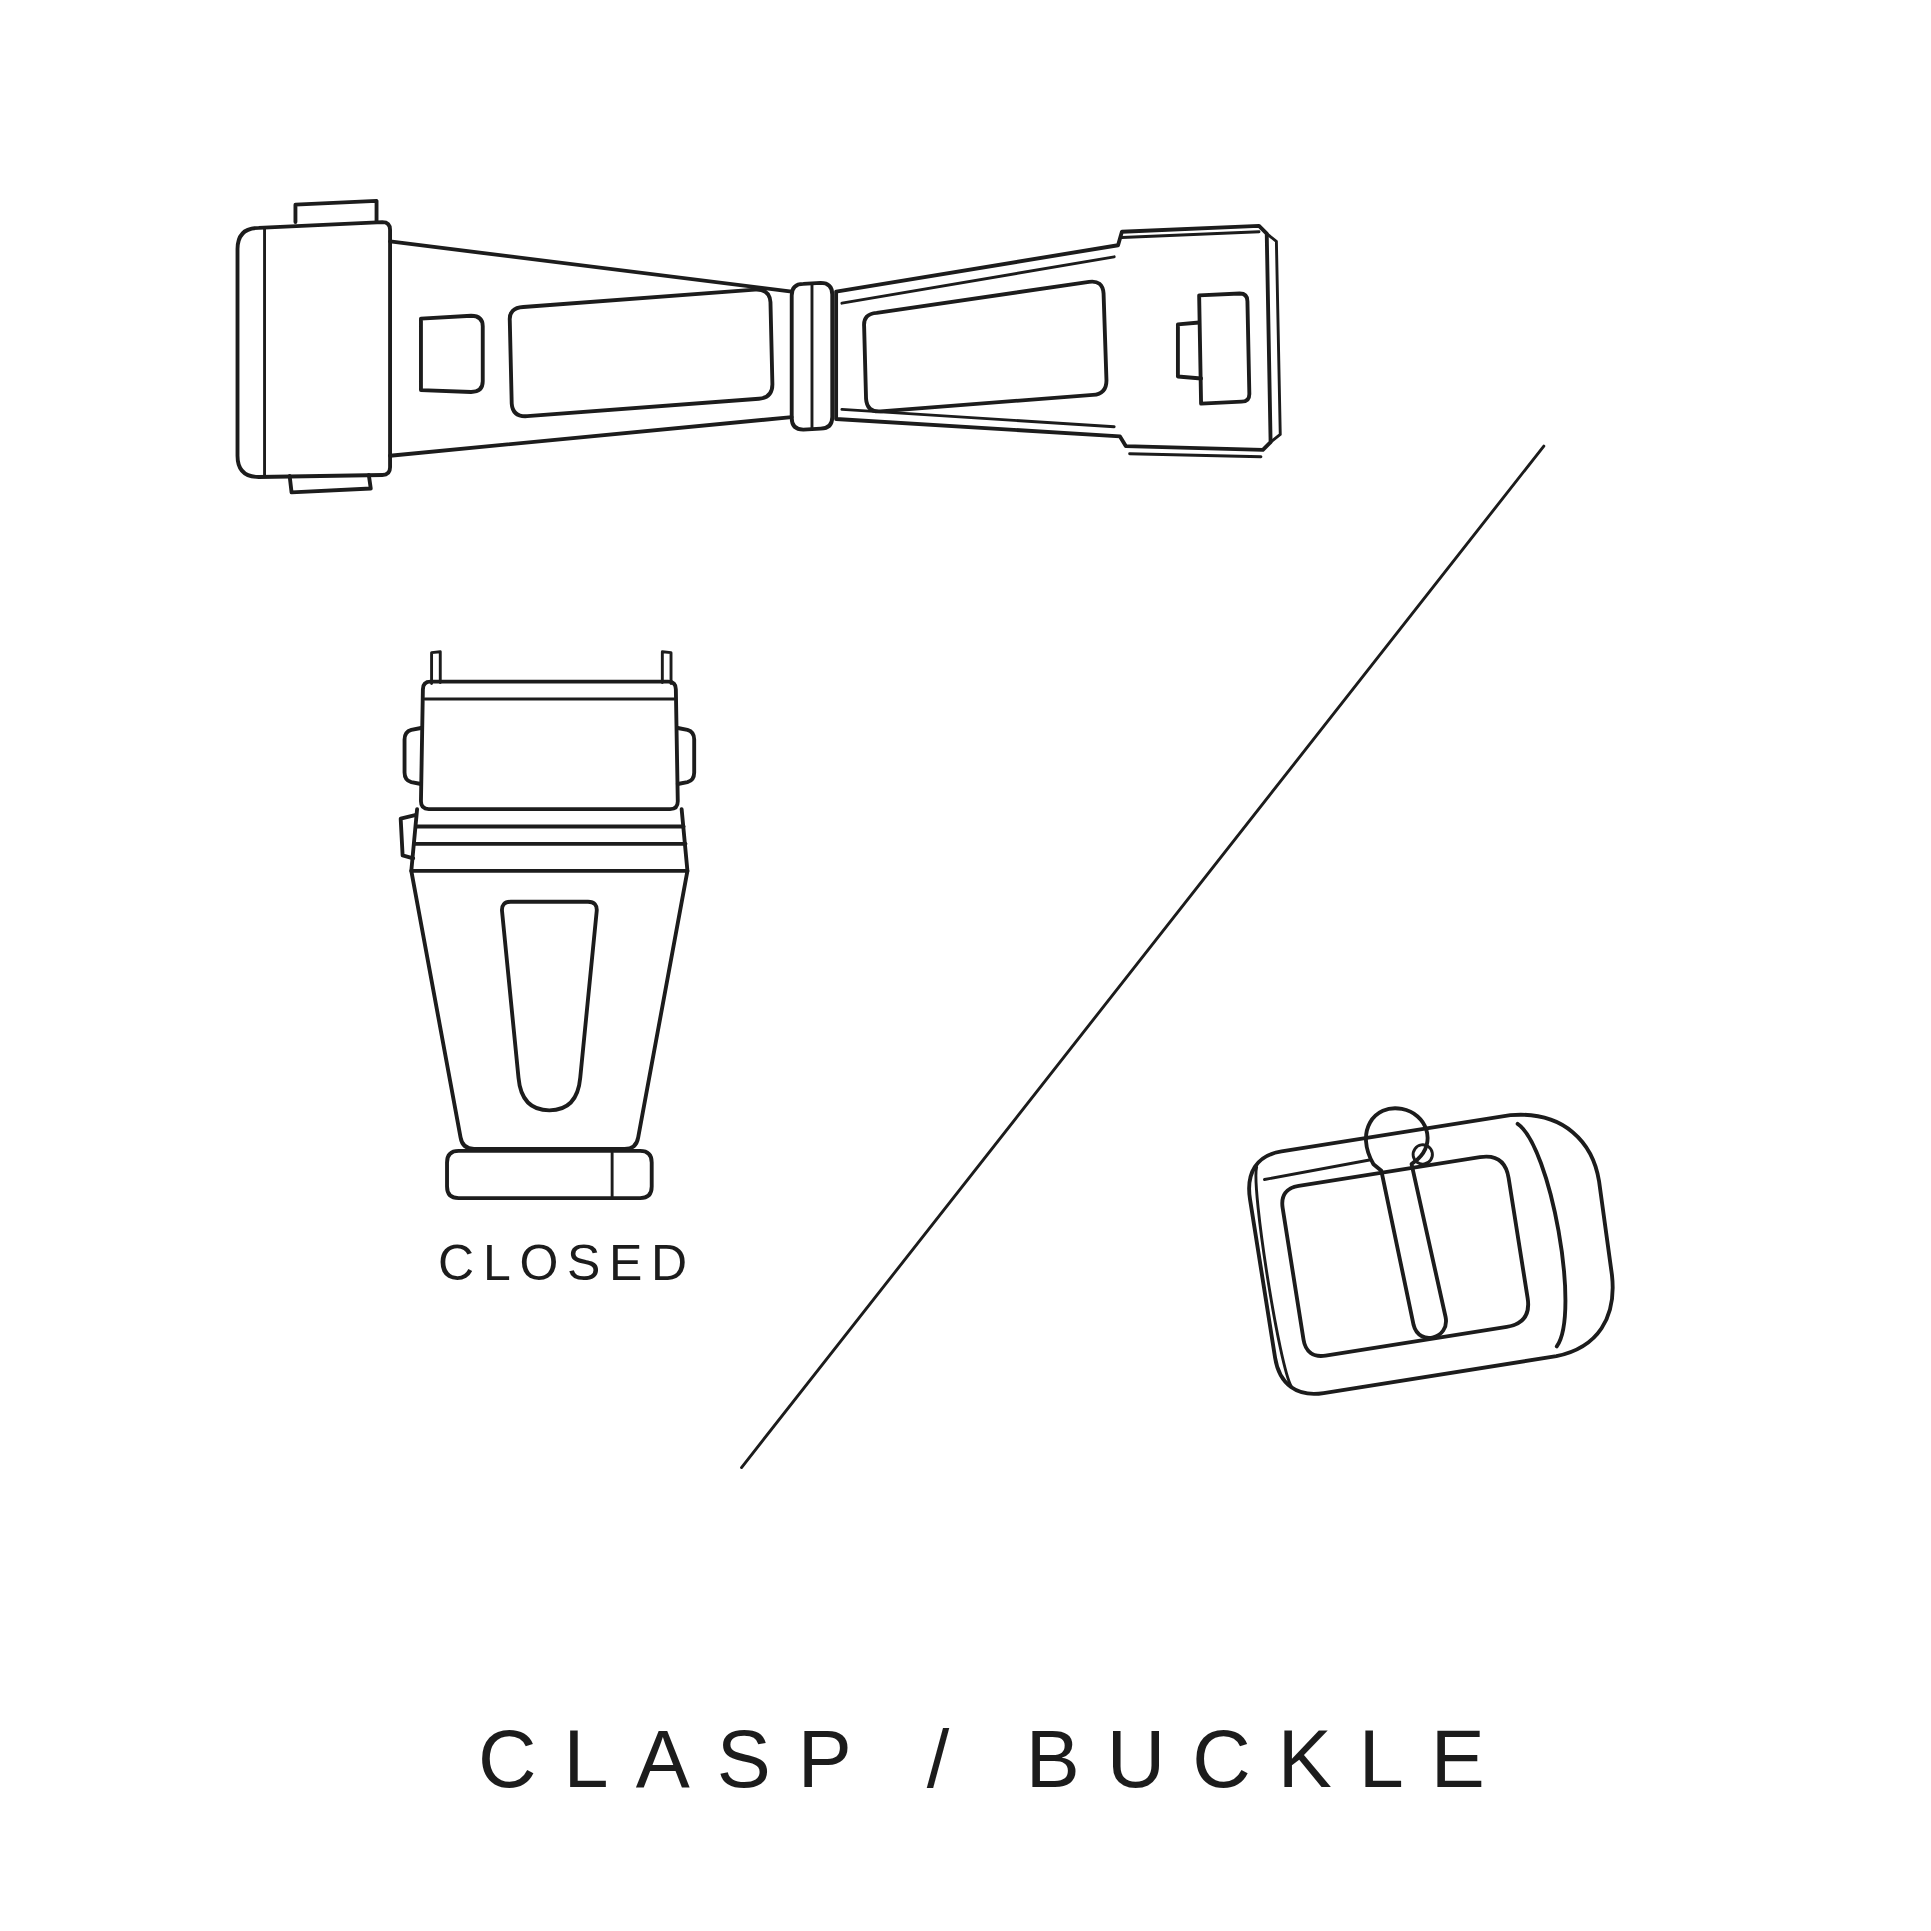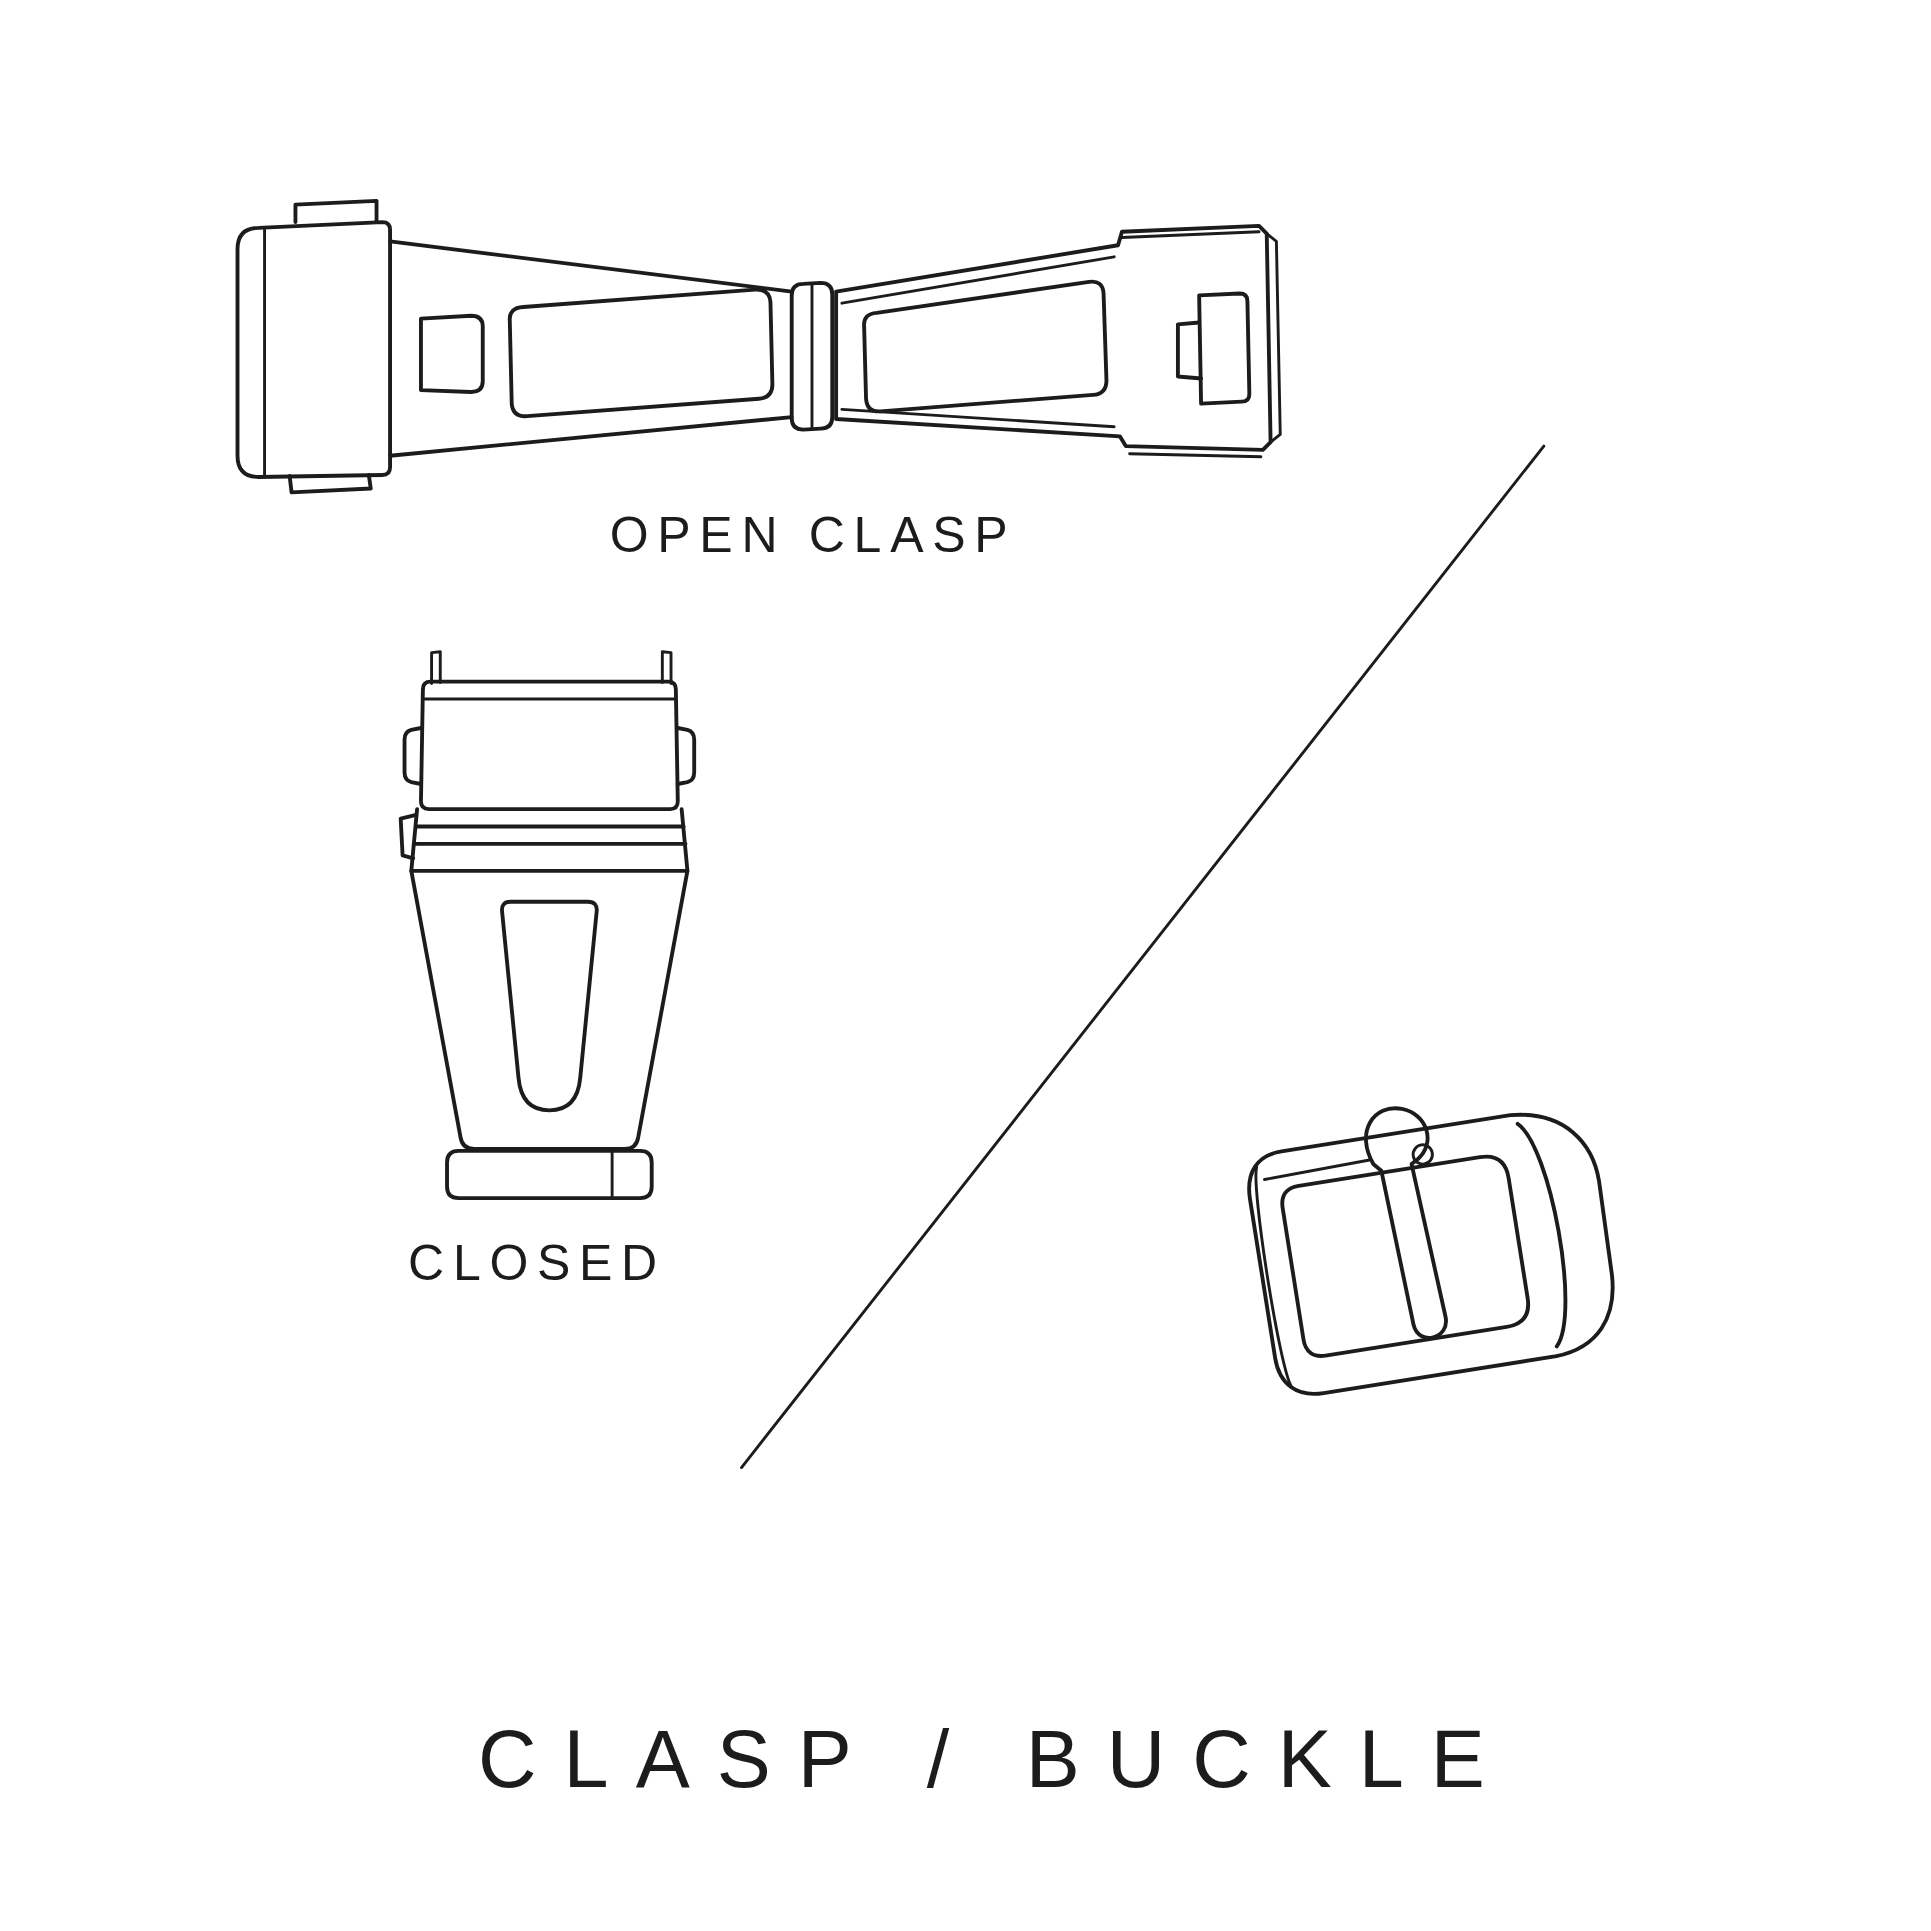--- a/index.html
+++ b/index.html
@@ -39,21 +39,21 @@
   .label {
     position: absolute;
     transform: translateX(-50%);
     font-size: 50px;
     font-weight: 400;
     letter-spacing: 8.7px;
     white-space: nowrap;
     color: var(--ink, #1c1c1c);
   }
   .open-clasp-label { left: 813px; top: 506px; }
-  .closed-label     { left: 537px; top: 1234px; text-align: center; }
+  .closed-label     { left: 567px; top: 1234px; text-align: center; }
   .title {
     position: absolute;
     left: 977px;
     top: 1695px;
     transform: translateX(-50%);
     margin: 18px;
     font-size: 81px;
     font-weight: 500;
     letter-spacing: 27px;
     white-space: nowrap;
@@ -130,20 +130,19 @@
       <path class="thin" d="M1318,1182 C1309,1202 1309,1392 1318,1412"></path>
 
       <path class="thin" d="M1324,1196 L1436,1193"></path>
       <circle class="thin" cx="1490" cy="1196" r="10"></circle>
 
       <path d="M1438,1198 C1424,1162 1448,1136 1476,1146 C1501,1155 1506,1186 1484,1200 L1477,1204 L1487,1366 C1488,1389 1455,1392 1453,1369 L1445,1206 Z"></path>
     </g>
 
   </svg>
 
-  <div class="label open-clasp-label">OPEN CLASP</div>
 
   <div class="label closed-label">CLOSED</div>
 
   <h1 class="title">CLASP / BUCKLE</h1>
 
 </div>
 
 
 </body></html>

